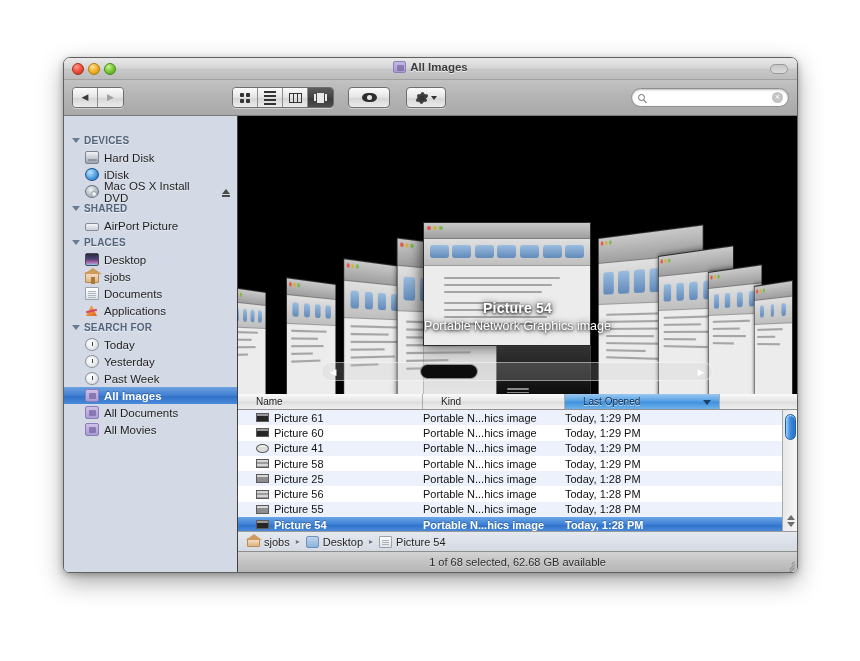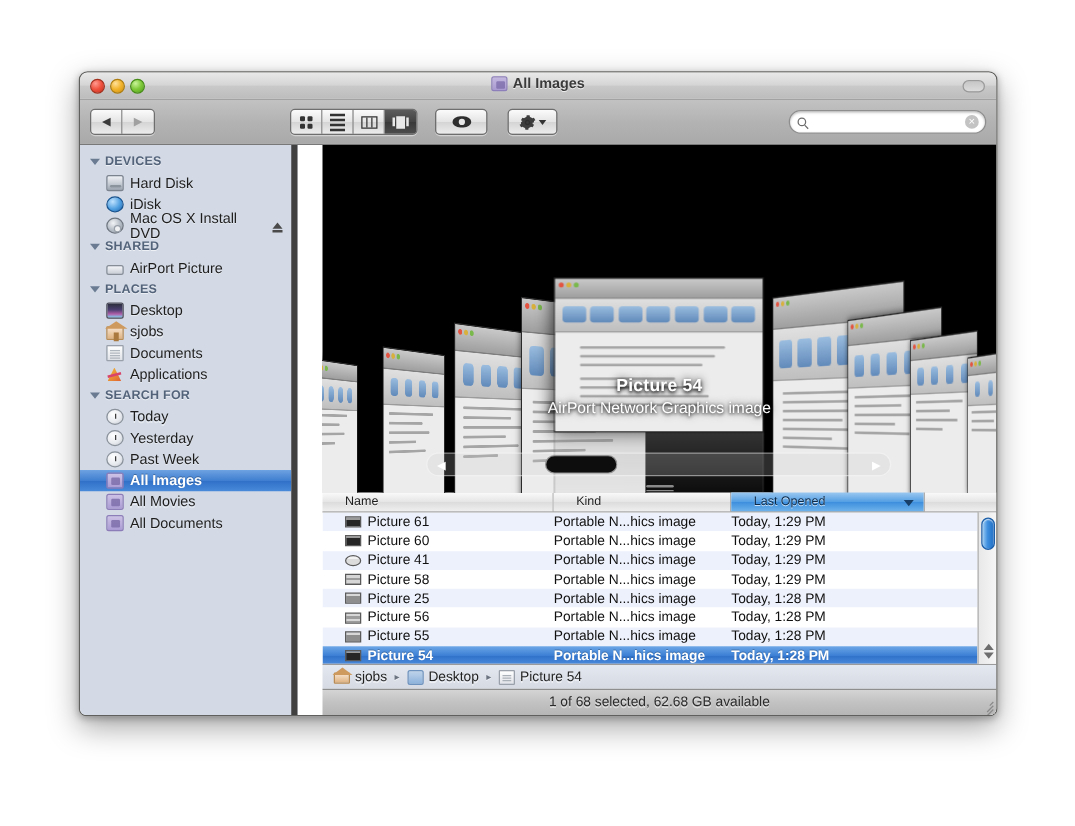--- a/index.html
+++ b/index.html
@@ -172,22 +172,22 @@
     font-family: "Liberation Sans", sans-serif;
   }
 
   
   .body-row { display: flex; height: 456px; }
 
   
   .sidebar {
     width: 174px;
     background: #d3dae5;
-    border-right: 5px solid #404040;
-    padding-top: 5px;
+    border-right: 1px solid #404040;
+    padding-top: 16px;
     overflow: hidden;
     font-size: 11.5px;
     color: #1d1d1d;
   }
   .sb-header {
     display: flex; align-items: center; gap: 4px;
     padding: 3px 0 3px 8px;
     font-size: 10px; font-weight: bold; color: #53637a;
     letter-spacing: .2px;
     text-shadow: 0 1px 0 rgba(255,255,255,0.6);
@@ -234,21 +234,21 @@
   .ic-apps::before { content:""; position:absolute; left:1px; top:1px; width:11px; height:11px; background: linear-gradient(135deg, #f2c23a 0%, #e06030 100%); clip-path: polygon(50% 0%, 100% 100%, 0% 100%); }
   .ic-apps::after { content:""; position:absolute; left:1px; top:6px; width:11px; height:2px; background:#d9456a; transform: rotate(-14deg); }
   .ic-doc { background: linear-gradient(to bottom, #ffffff, #dfe2e6); border: 1px solid #9aa1ab; border-radius: 1px; }
   .ic-doc::after { content:""; position:absolute; left:2px; top:3px; width:8px; height:1px; background:#b0b6bd; box-shadow: 0 2px 0 #b0b6bd, 0 4px 0 #b0b6bd, 0 6px 0 #b0b6bd; }
   .ic-clock { border-radius: 50%; background: radial-gradient(circle at 38% 32%, #ffffff 0%, #e8ebef 55%, #c3c9d1 100%); border: 1px solid #8b929b; }
   .ic-clock::after { content:""; position:absolute; left:6px; top:3px; width:1.4px; height:4px; background:#3c3c3c; }
   .ic-smartfolder { border-radius: 2px; background: linear-gradient(to bottom, #cdc2e6 0%, #ab9bd4 100%); border: 1px solid #8c7cb8; }
   .ic-smartfolder::after { content:""; position:absolute; left:3px; top:3px; width:7px; height:6px; border-radius:1px; background:#7a6aa8; opacity:.8; }
 
   
-  .content { flex: 1; display: flex; flex-direction: column; min-width: 0; padding-left: 20px; }
+  .content { flex: 1; display: flex; flex-direction: column; min-width: 0; }
 
   
   .coverflow {
     position: relative;
     height: 278px;
     background: #000000;
     overflow: hidden;
   }
   .cf-stage { position: absolute; inset: 0; }
   .cover {
@@ -599,25 +599,25 @@
       <div class="sb-item">
         <span class="sb-icon ic-clock"></span>
         <span>Past Week</span>
       </div>
       <div class="sb-item selected">
         <span class="sb-icon ic-smartfolder"></span>
         <span>All Images</span>
       </div>
       <div class="sb-item">
         <span class="sb-icon ic-smartfolder"></span>
+        <span>All Documents</span>
+      </div>
+      <div class="sb-item">
+        <span class="sb-icon ic-smartfolder"></span>
         <span>All Movies</span>
-      </div>
-      <div class="sb-item">
-        <span class="sb-icon ic-smartfolder"></span>
-        <span>All Documents</span>
       </div>
     </div>
 
     <div class="content">
 
       <div class="coverflow">
         <div class="cf-stage">
 
           <div class="cover" style="left:-34px; top:176px; width:62px; height:104px; transform: perspective(560px) rotateY(58deg); transform-origin: right center;">
             <div class="bar"></div>
@@ -780,21 +780,21 @@
             <div class="lines">
                 <i style="width:82%"></i>
                 <i style="width:60%"></i>
                 <i style="width:74%"></i>
               </div>
           </div>
         </div>
 
         <div class="cf-caption">
           <div class="cf-title">Picture 54</div>
-          <div class="cf-sub">AirPort Network Graphics image</div>
+          <div class="cf-sub">Portable Network Graphics image</div>
         </div>
 
         <div class="cf-scroll">
           <div class="cf-arrow">◀</div>
           <div class="cf-track">
             <div class="cf-thumb"></div>
           </div>
           <div class="cf-arrow">▶</div>
         </div>
 

